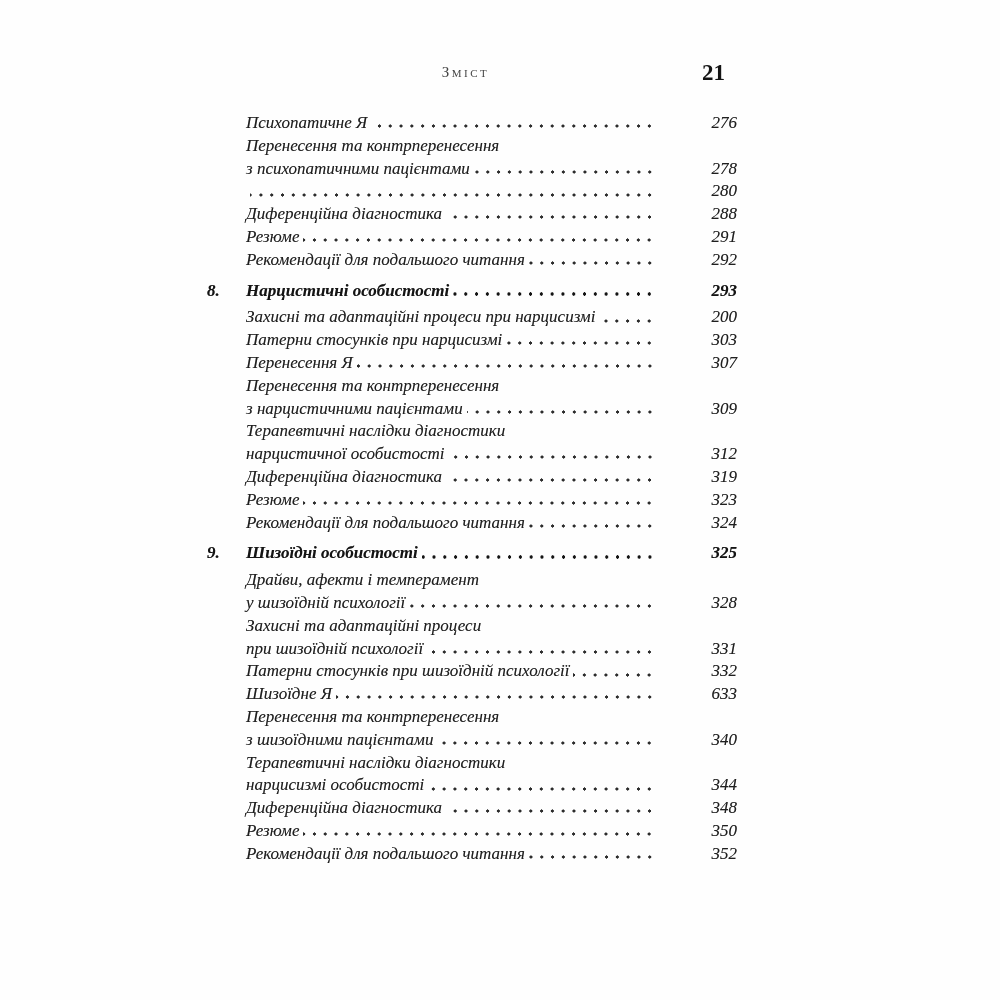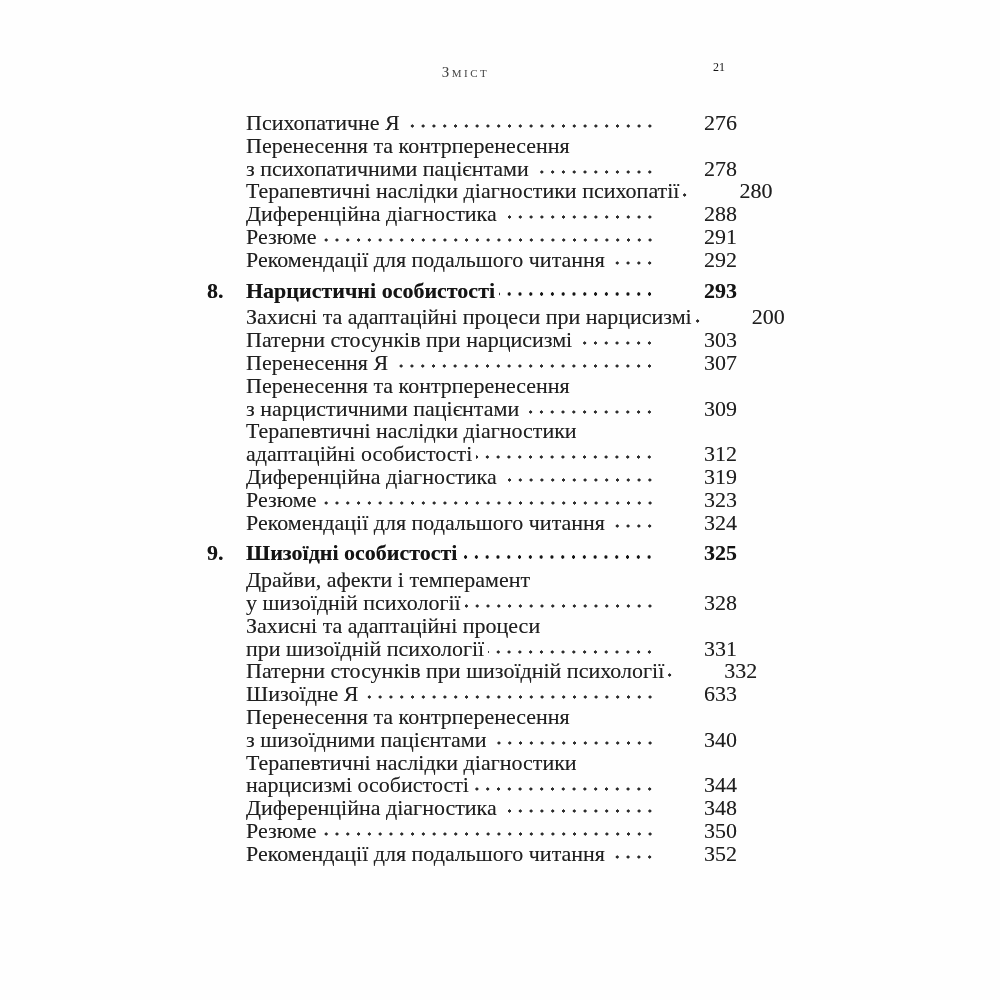--- a/index.html
+++ b/index.html
@@ -33,33 +33,34 @@
     text-align: center;
     font-variant: small-caps;
     letter-spacing: 2.5px;
     font-size: 15px;
     color: var(--header, #454545);
   }
   .head-pageno {
     position: absolute;
     right: 0;
     top: -2px;
-    font-weight: normal;
-    font-size: 12px;
+    font-weight: bold;
+    font-size: 23px;
     color: var(--inkbold, #141414);
   }
   
   .toc {
     position: absolute;
     left: 246px;
     top: 112px;
     width: 491px;
-    font-size: 22px;
+    font-size: 17px;
     line-height: 22.8px;
     text-shadow: 0 0 0.4px rgba(40,40,40,0.45);
+    font-style: italic;
   }
   .row {
     display: flex;
     white-space: nowrap;
   }
   .row .num {
     flex: none;
     width: 39px;
     margin-left: -39px;
     font-weight: bold;
@@ -110,21 +111,20 @@
       </div>
       <div class="row">
         <span class="title">Перенесення та контрперенесення</span>
       </div>
       <div class="row">
         <span class="title">з психопатичними пацієнтами</span>
         <span class="dots"></span>
         <span class="pageno">278</span>
       </div>
       <div class="row">
-        <span class="title">Терапевтичні наслідки діагностики психопатії</span>
         <span class="dots"></span>
         <span class="pageno">280</span>
       </div>
       <div class="row">
         <span class="title">Диференційна діагностика</span>
         <span class="dots"></span>
         <span class="pageno">288</span>
       </div>
       <div class="row">
         <span class="title">Резюме</span>
@@ -162,21 +162,21 @@
       </div>
       <div class="row">
         <span class="title">з нарцистичними пацієнтами</span>
         <span class="dots"></span>
         <span class="pageno">309</span>
       </div>
       <div class="row">
         <span class="title">Терапевтичні наслідки діагностики</span>
       </div>
       <div class="row">
-        <span class="title">адаптаційні особистості</span>
+        <span class="title">нарцистичної особистості</span>
         <span class="dots"></span>
         <span class="pageno">312</span>
       </div>
       <div class="row">
         <span class="title">Диференційна діагностика</span>
         <span class="dots"></span>
         <span class="pageno">319</span>
       </div>
       <div class="row">
         <span class="title">Резюме</span>

